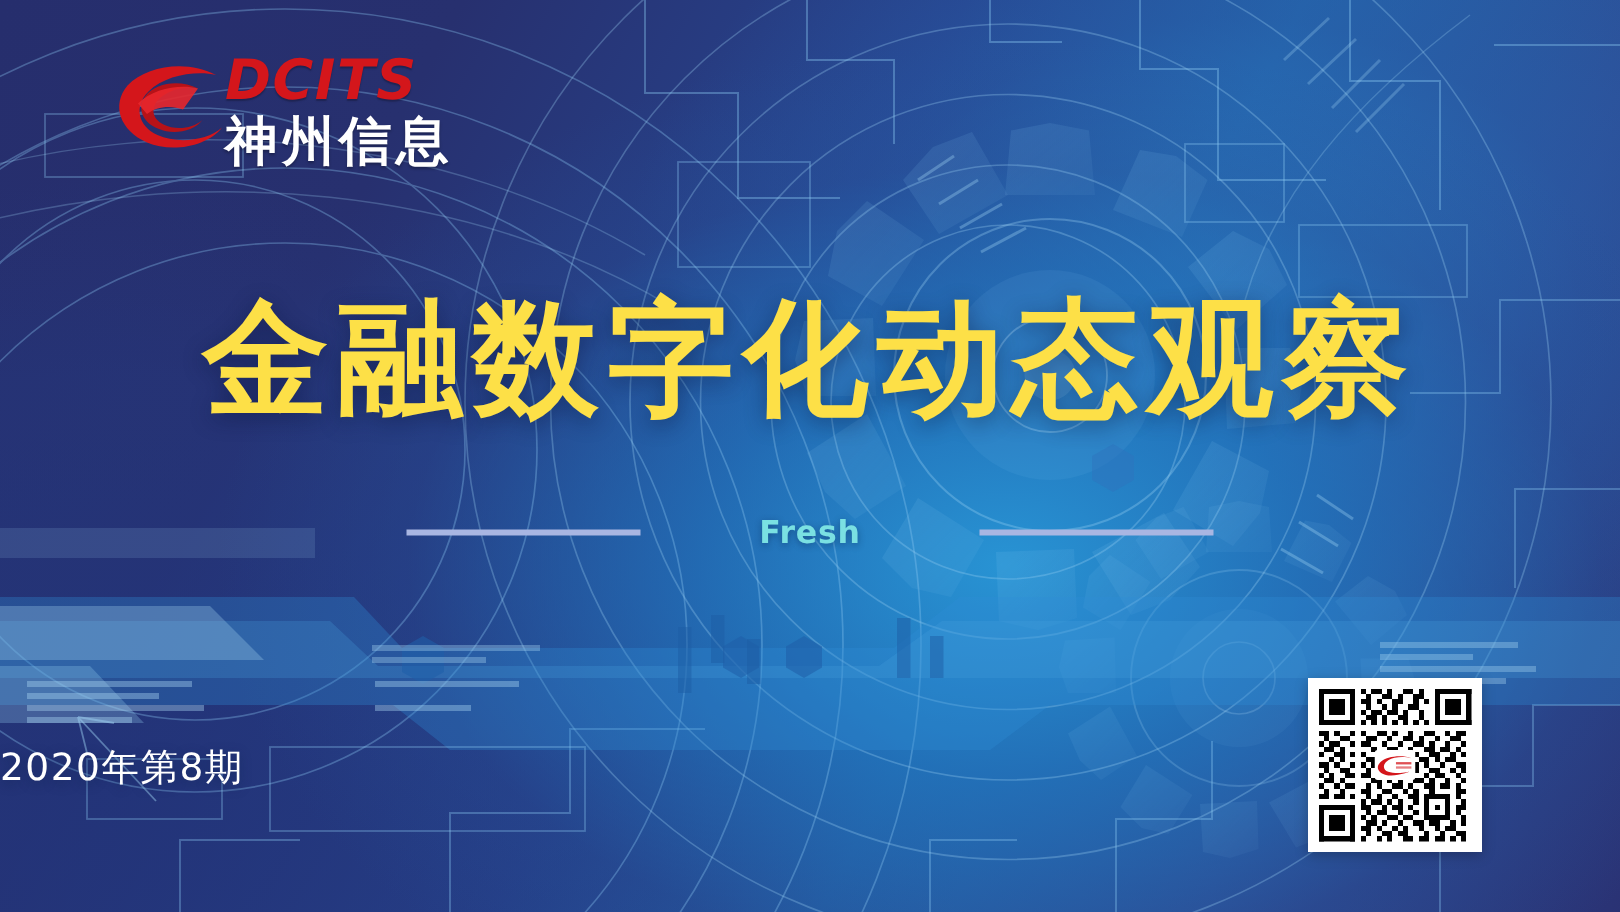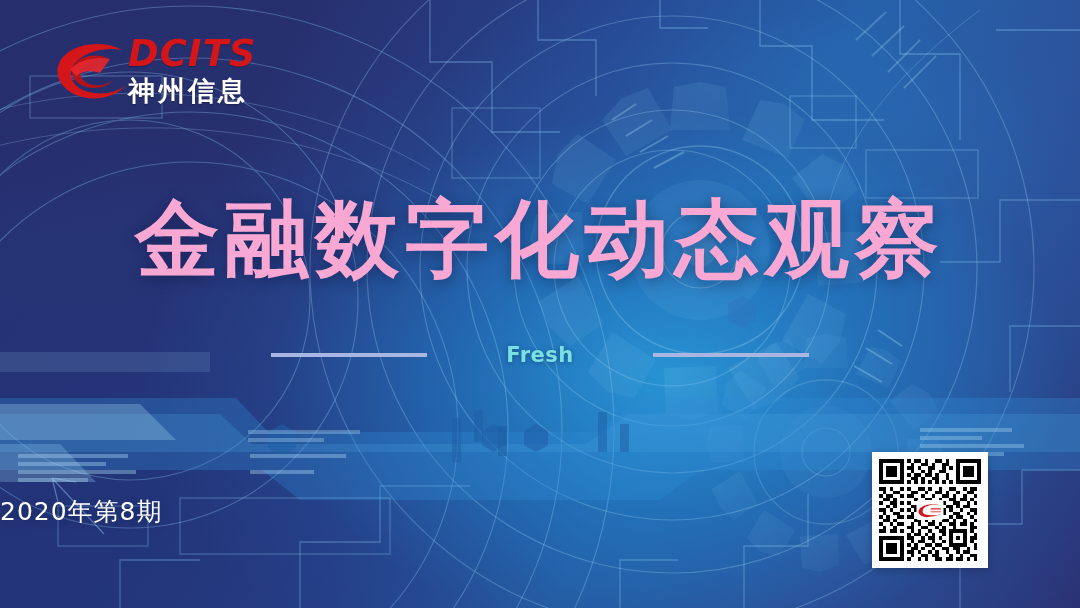--- a/index.html
+++ b/index.html
@@ -31,21 +31,21 @@
       radial-gradient(ellipse 520px 380px at 76% 30%, rgba(42,128,200,0.70) 0%, rgba(40,96,172,0.40) 45%, rgba(40,60,130,0.0) 78%),
       radial-gradient(ellipse 700px 520px at 8% 88%, rgba(34,52,122,0.85) 0%, rgba(36,58,130,0.35) 55%, rgba(40,60,130,0.0) 80%),
       linear-gradient(118deg, #262e6d 0%, #27306f 22%, #27458f 46%, #2463a9 62%, #2d4f97 80%, #2a3274 100%);
   }
 
   .bg-svg { position: absolute; inset: 0; width: 1080px; height: 608px; }
 
   
   .logo {
     position: absolute;
-    left: 52px;
+    left: 74px;
     top: 33px;
     width: 230px;
     height: 84px;
     text-decoration: underline;
   }
   .logo-swirl {
     position: absolute;
     left: 0; top: 6px;
     width: 76px; height: 66px;
   }
@@ -59,41 +59,41 @@
     font-size: 37px;
     font-weight: bold;
     font-style: italic;
     letter-spacing: 1px;
     color: #d4161b;
     line-height: 1.02;
     text-shadow: 0 1px 1px rgba(0,0,0,0.25);
   }
   .logo-cn {
     font-family: "DejaVu Sans", "Liberation Sans", sans-serif;
-    font-size: 27px;
+    font-size: 35px;
     font-weight: bold;
     letter-spacing: 3px;
     color: #ffffff;
     line-height: 1.15;
     margin-top: 2px;
     text-shadow: 0 1px 2px rgba(0,0,0,0.3);
   }
 
   
   .title {
     position: absolute;
     left: 0;
     right: 0;
     top: 183px;
     text-align: center;
     font-family: "DejaVu Sans", "Liberation Sans", sans-serif;
     font-size: 84px;
     font-weight: bold;
     letter-spacing: 6px;
-    color: #f9a8d4;
+    color: #fde047;
     white-space: nowrap;
     text-shadow: 0 3px 14px rgba(8,20,60,0.45);
   }
 
   
   .sub-row {
     position: absolute;
     left: 0;
     right: 0;
     top: 340px;

